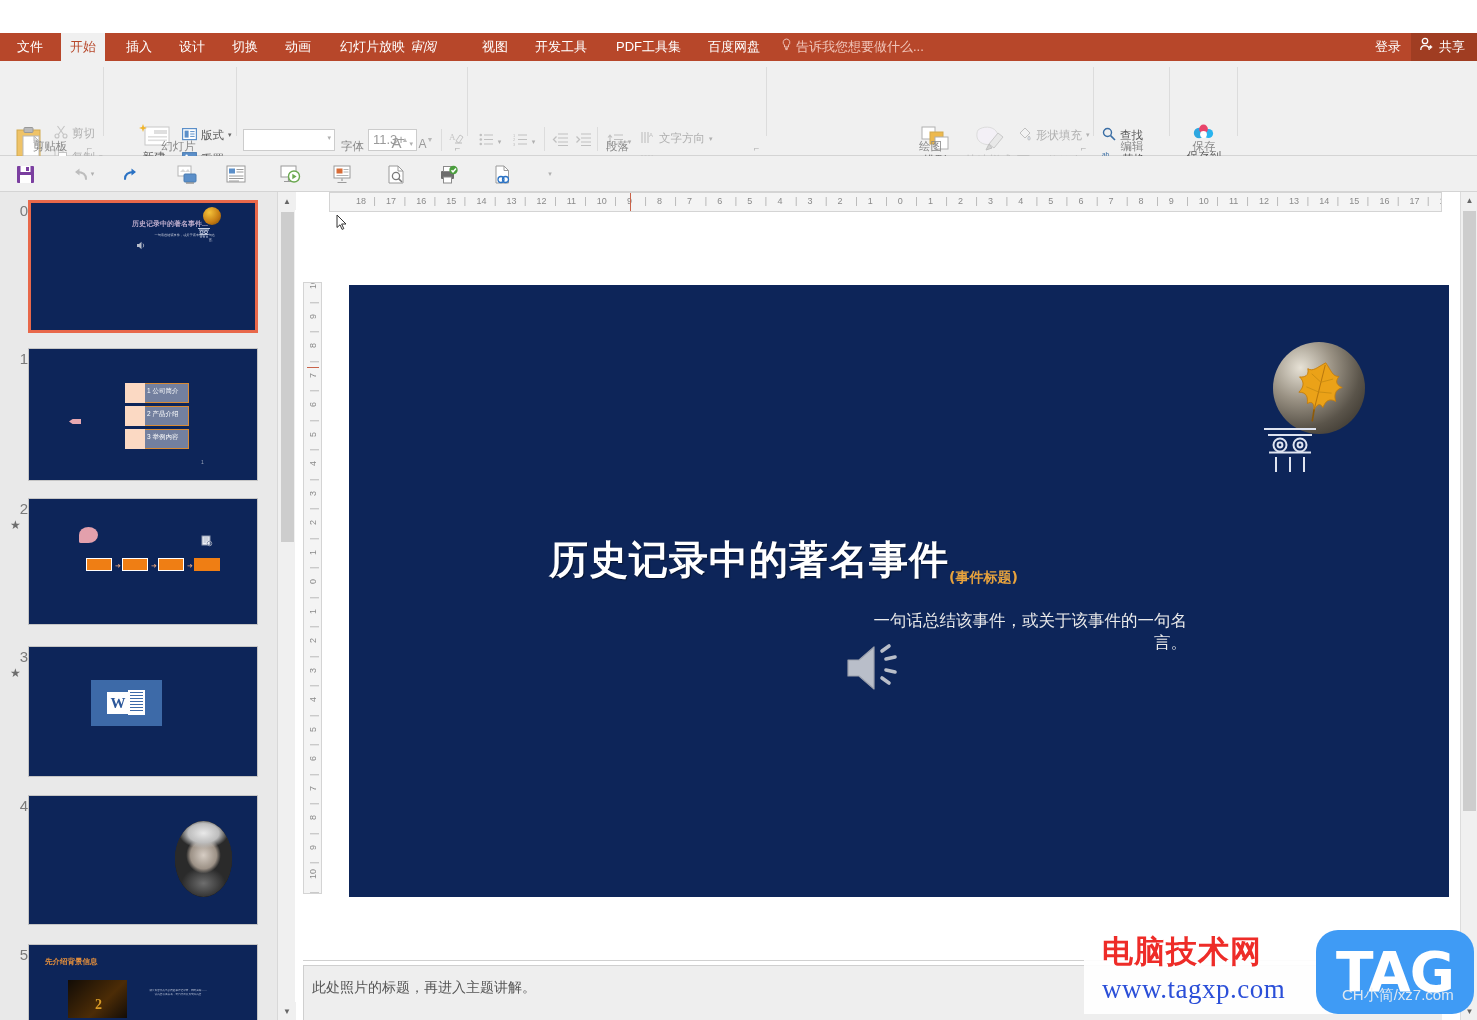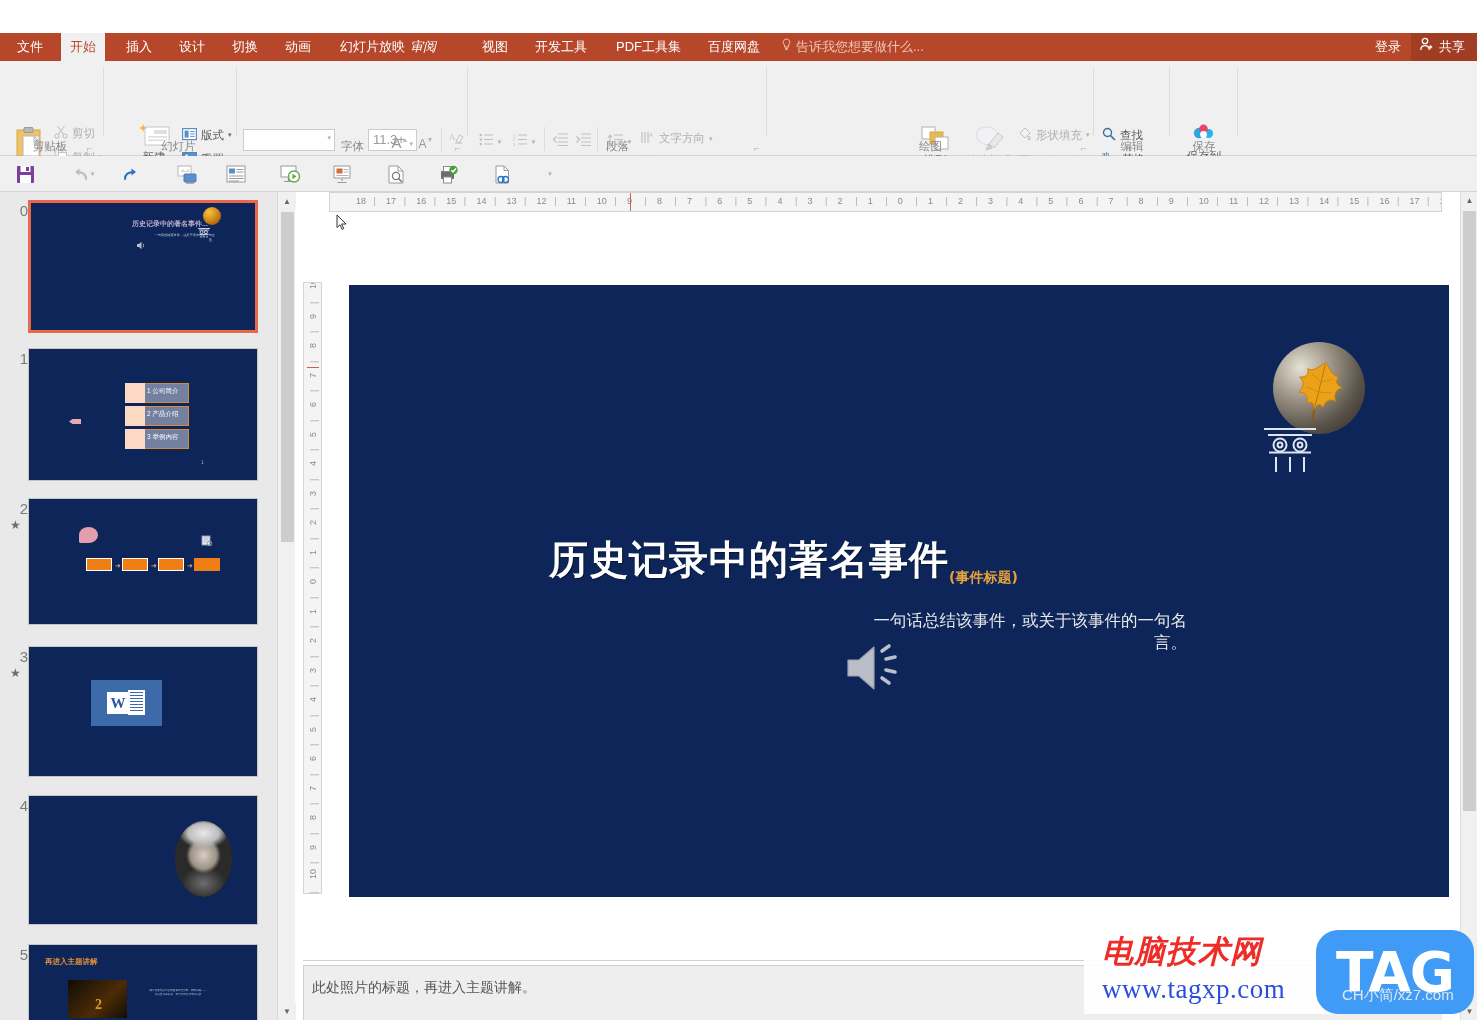--- a/index.html
+++ b/index.html
@@ -196,21 +196,20 @@
   
   .wm{ position:absolute; left:1084px; top:928px; width:393px; height:86px; }
   .wm-white{
     position:absolute; left:0; top:0; width:310px; height:86px;
     background:rgba(255,255,255,.93);
   }
   .wm-cn{
     position:absolute; left:18px; top:3px; font-size:31px; font-weight:bold;
     color:#ee2c28; letter-spacing:1px;
     font-family:"DejaVu Sans","Liberation Sans",sans-serif;
-    font-style:italic;
   }
   .wm-url{
     position:absolute; left:18px; top:46px; font-size:27px; color:#2b4fd8;
     font-family:"Liberation Serif","DejaVu Serif",serif; letter-spacing:.5px;
   }
   .wm-tag{
     position:absolute; left:232px; top:2px; width:158px; height:84px;
     background:#3f9bf5; border-radius:22px;
     display:flex; align-items:center; justify-content:center;
     color:#fff; font-size:55px; font-weight:bold; letter-spacing:-1px;
@@ -806,21 +805,21 @@
             radial-gradient(ellipse 38% 30% at 50% 45%, #d6cdc4 0%, #9c9186 60%, rgba(0,0,0,0) 80%),
             radial-gradient(ellipse 55% 30% at 50% 82%, #6e6e6e 0%, #2a2a2a 70%),
             linear-gradient(#3a3a3a,#151515);"></div>
         </div>
       </div>
     </div>
 
     <div class="thumbrow" style="top:752px;">
       <div class="thumbnum" style="top:2px;">5</div>
       <div class="slidethumb" style="top:0; height:133px;">
-        <div style="position:absolute;left:16px;top:12px;font-size:7.5px;color:#e08d3c;font-weight:bold;">再进入主题讲解</div>
+        <div style="position:absolute;left:16px;top:12px;font-size:7.5px;color:#e08d3c;font-weight:bold;">先介绍背景信息</div>
         <div style="position:absolute;left:39px;top:35px;width:59px;height:38px;background:linear-gradient(135deg,#120c06,#4c2c06 60%,#120c06);"></div>
         <div style="position:absolute;left:66px;top:52px;font-size:14px;color:#d79a26;font-weight:bold;font-family:'Liberation Serif',serif;">2</div>
         <div style="position:absolute;left:110px;top:44px;width:78px;font-size:2.6px;line-height:4px;color:#b9c2d6;text-align:center;">前三名皆为杰出的历史事件记录者，同时具有……<br>该内容仅供参考，可自行替换为实际内容</div>
       </div>
     </div>
   </div>
 
   <div class="thumbscroll">
     <div class="tsarrow" style="top:0;">▲</div>
     <div class="tsthumb" style="top:20px; height:330px;"></div>

